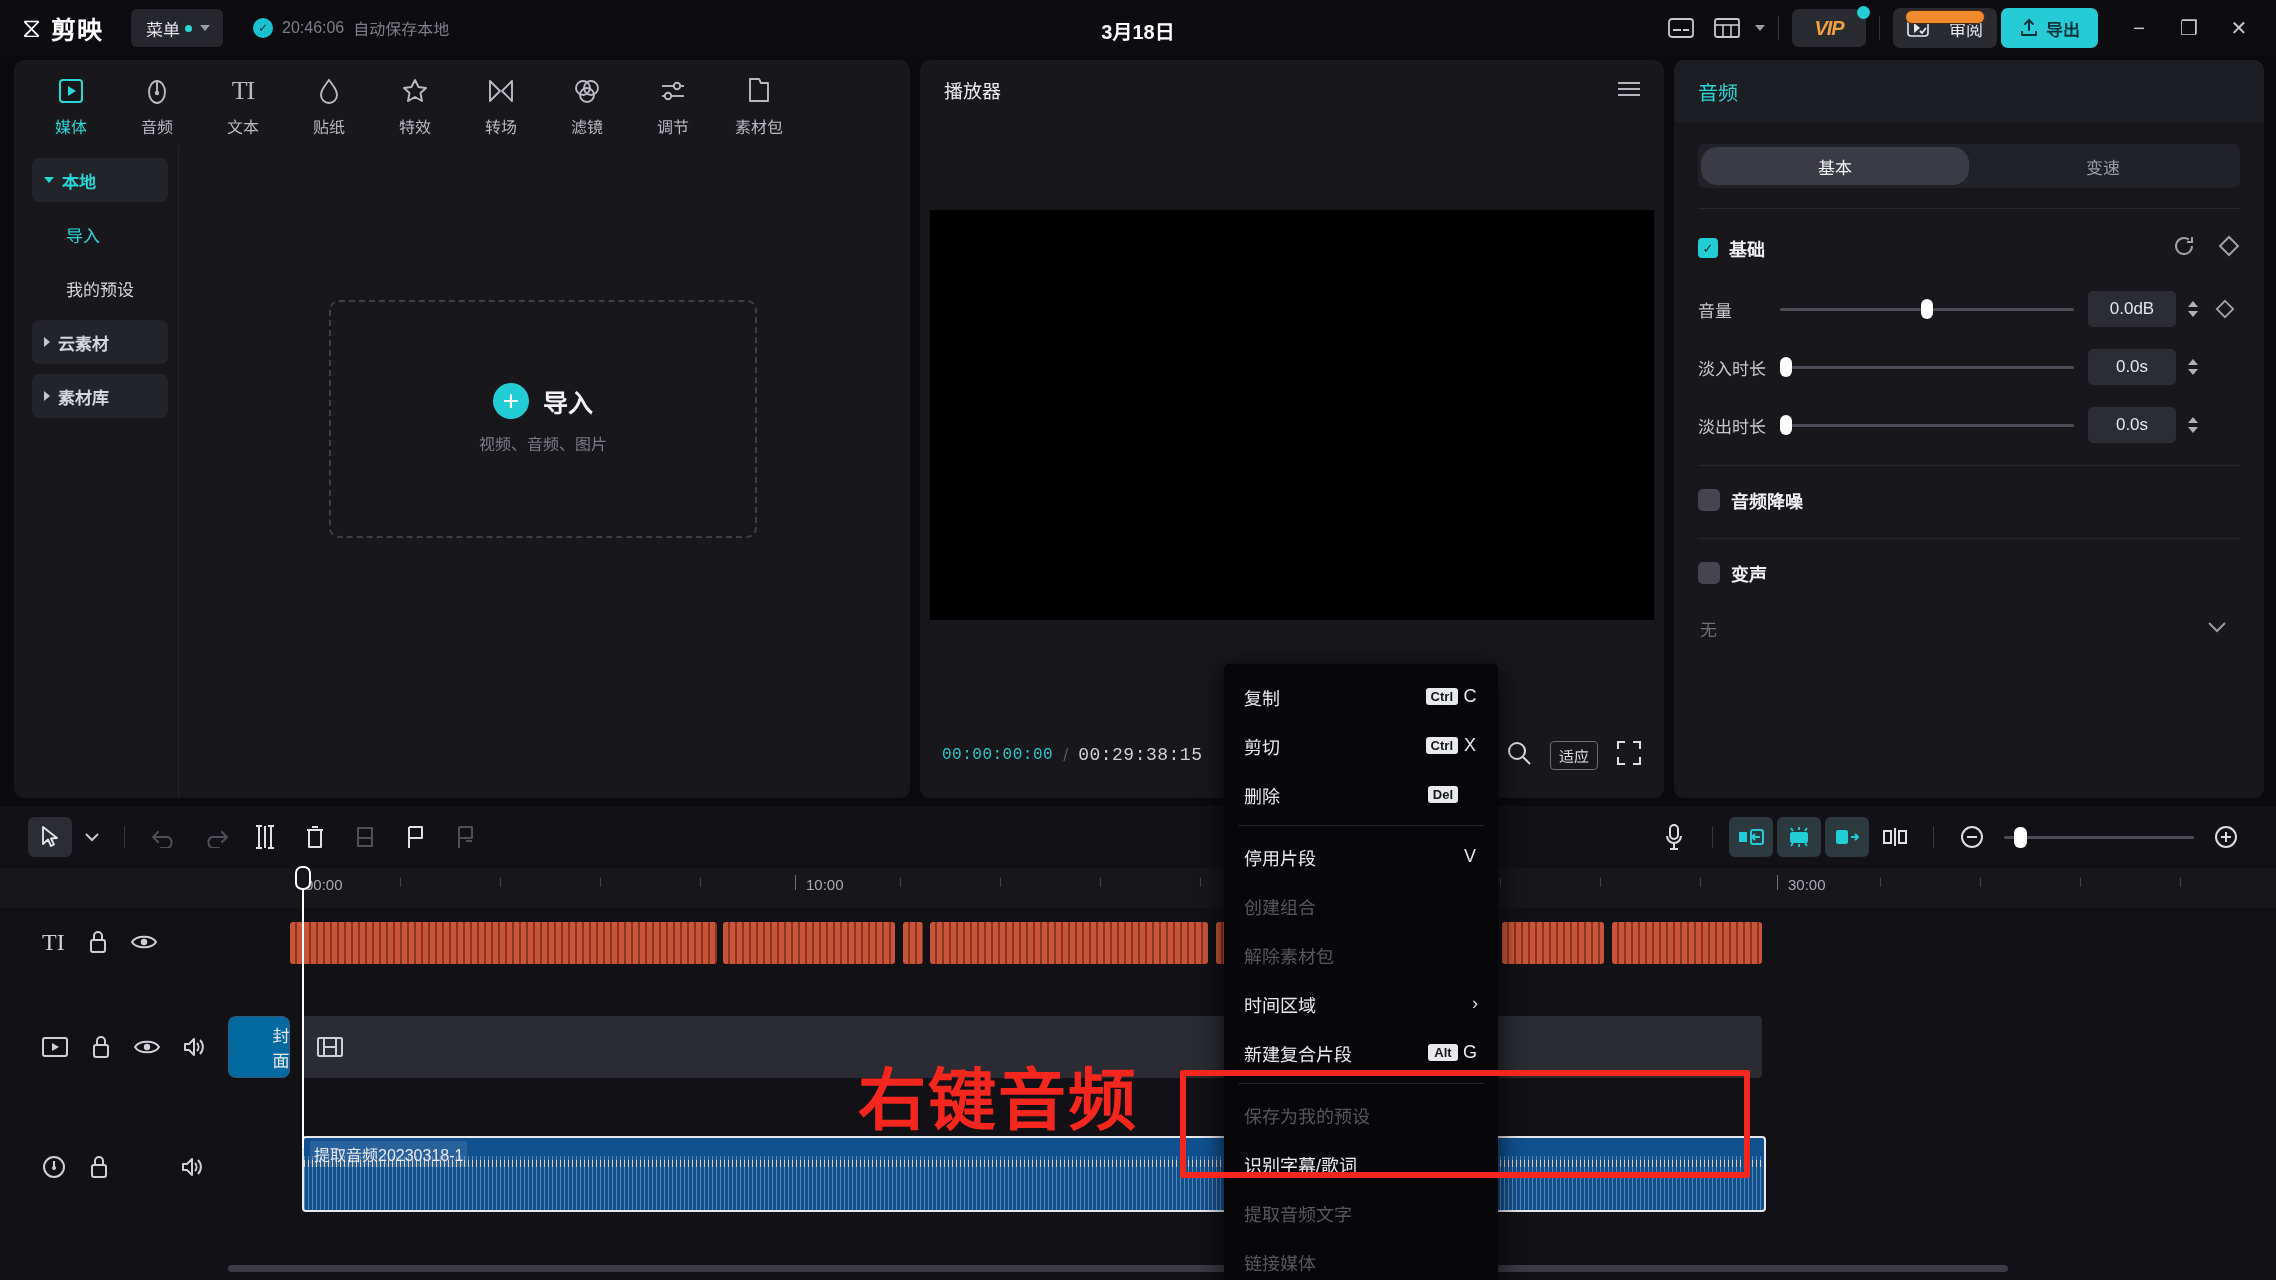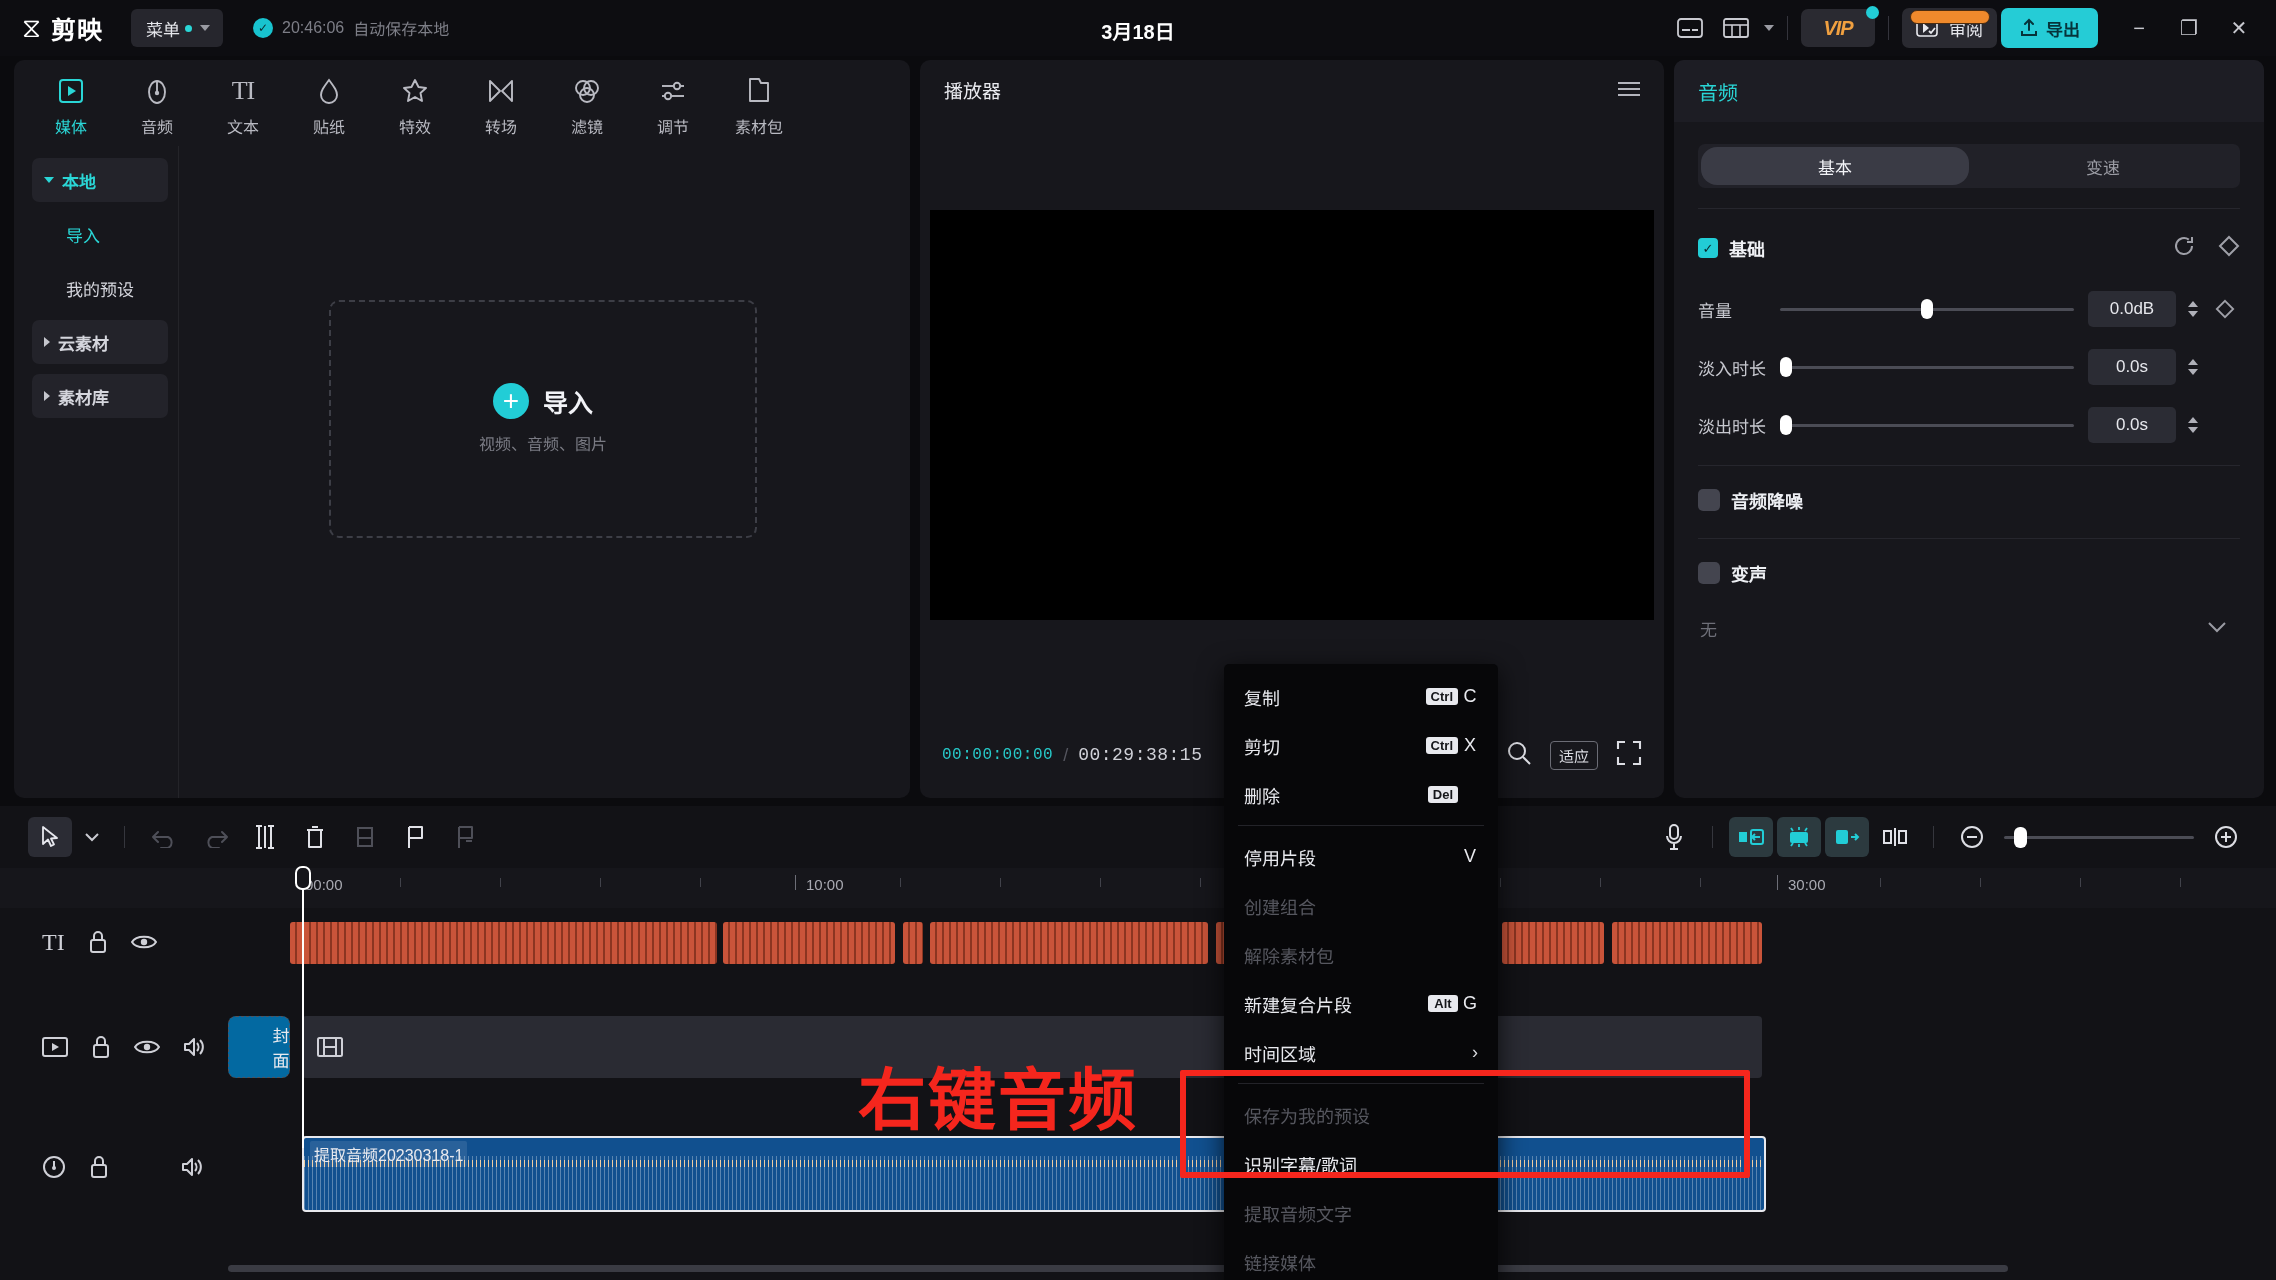--- a/index.html
+++ b/index.html
@@ -46,21 +46,21 @@
     display: flex; align-items: center; justify-content: center;
   }
   .vip-text { font-size: 20px; font-weight: 700; font-style: italic; color: #f0a040; letter-spacing: -1px;}
   .vip-dot { position: absolute; right: -4px; top: -3px; width: 13px; height: 13px; border-radius: 50%; background: #22cdd6; }
   .orange-pill {
     position: absolute; top: 2px; left: 50%; transform: translateX(-50%);
     width: 80px; height: 14px; border-radius: 8px; background: #f08a2c; border: 1px solid #4a2c10;
   }
   .review-btn {
     position: relative; height: 40px; padding: 0 14px; border-radius: 7px; background: #2a2a31;
-    display: flex; align-items: center; gap: 11px; font-size: 17px; color: #e8e9ee;
+    display: flex; align-items: center; gap: 20px; font-size: 17px; color: #e8e9ee;
   }
   .export-btn {
     height: 40px; padding: 0 18px; border-radius: 7px; background: #25ccd6;
     display: flex; align-items: center; gap: 7px; font-size: 17px; color: #06343a; font-weight: 700;
   }
   .wctrl { width: 46px; height: 44px; display:flex; align-items:center; justify-content:center; color: #c6c7ce; font-size: 20px;}
 
   
   .left-panel {
     position: absolute; left: 14px; top: 60px; width: 896px; height: 738px;
@@ -872,30 +872,30 @@
         <span class="keych">V</span>
       </span>
     </div>
     <div class="ctx-item disabled">
       <span>创建组合</span>
     </div>
     <div class="ctx-item disabled">
       <span>解除素材包</span>
     </div>
     <div class="ctx-item">
+      <span>时间区域</span>
+      <span class="ctx-arrow">›</span>
+    </div>
+    <div class="ctx-item">
       <span>新建复合片段</span>
       <span class="ctx-keys">
         <span class="kbd">Alt</span>
         <span class="keych">G</span>
       </span>
     </div>
-    <div class="ctx-item">
-      <span>时间区域</span>
-      <span class="ctx-arrow">›</span>
-    </div>
     <div class="ctx-div"></div>
     <div class="ctx-item disabled">
       <span>保存为我的预设</span>
     </div>
     <div class="ctx-item">
       <span>识别字幕/歌词</span>
     </div>
     <div class="ctx-item disabled">
       <span>提取音频文字</span>
     </div>

